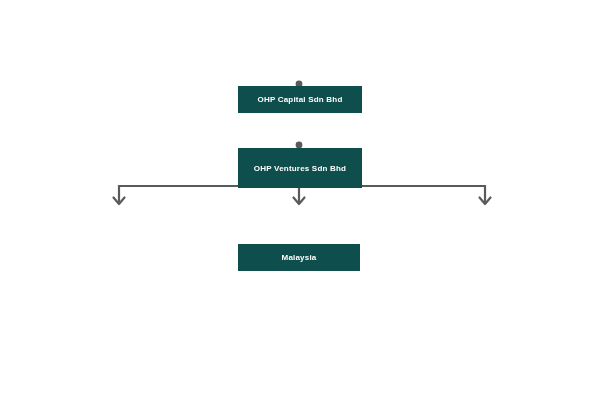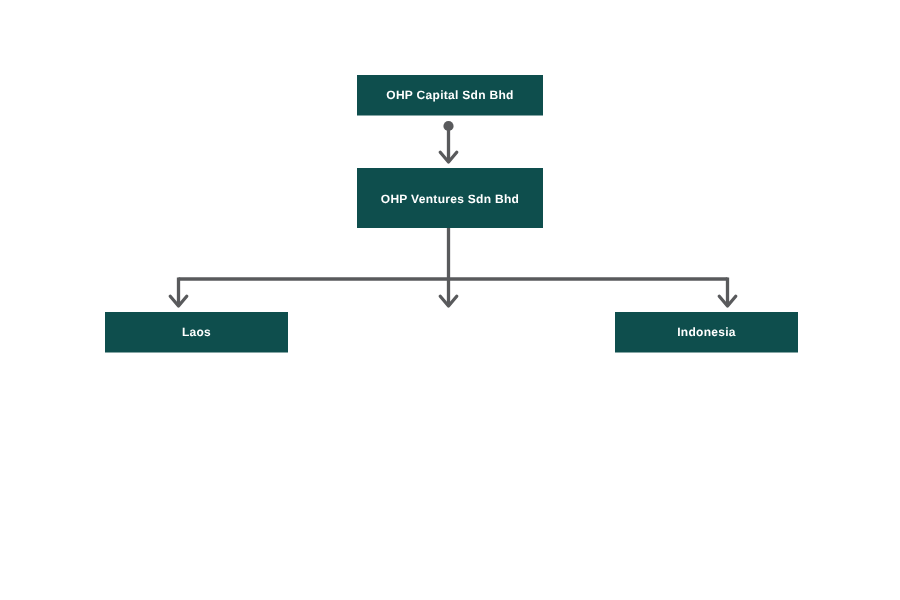--- a/index.html
+++ b/index.html
@@ -26,20 +26,21 @@
       position: absolute;
       display: flex;
       align-items: center;
       justify-content: center;
       background: var(--box-bg, #0e4e4d);
       color: var(--box-text, #ffffff);
       font-size: 8px;
       font-weight: bold;
       letter-spacing: 0.2px;
       box-sizing: border-box;
+      margin-top: 36px;
     }
     .node.root      { left: 238px; top: 50px;  width: 124px; height: 27px; }
     .node.mid       { left: 238px; top: 112px; width: 124px; height: 40px; }
     .node.child-0   { left: 70px;  top: 208px; width: 122px; height: 27px; }
     .node.child-1   { left: 238px; top: 208px; width: 122px; height: 27px; }
     .node.child-2   { left: 410px; top: 208px; width: 122px; height: 27px; }
   </style>
 </head>
 <body>
 
@@ -66,18 +67,17 @@
 
       <line x1="485" y1="185" x2="485" y2="203"></line>
       <polyline points="479.5,197.5 485,204 490.5,197.5" fill="none" stroke-linecap="round" stroke-linejoin="round"></polyline>
     </g>
   </svg>
 
   <div class="node root">OHP Capital Sdn Bhd</div>
 
   <div class="node mid">OHP Ventures Sdn Bhd</div>
 
-  <div class="node child-0">Laos</div>
 
+  <div class="node child-1">Malaysia</div>
 
-  <div class="node child-2">Indonesia</div>
 
 </div>
 
 </body></html>

